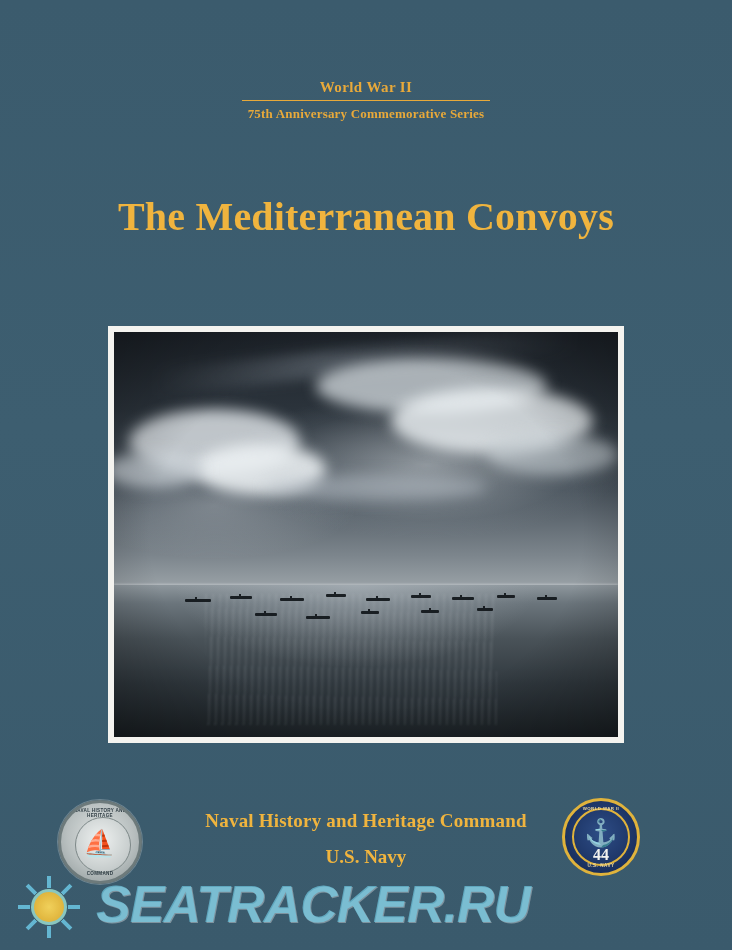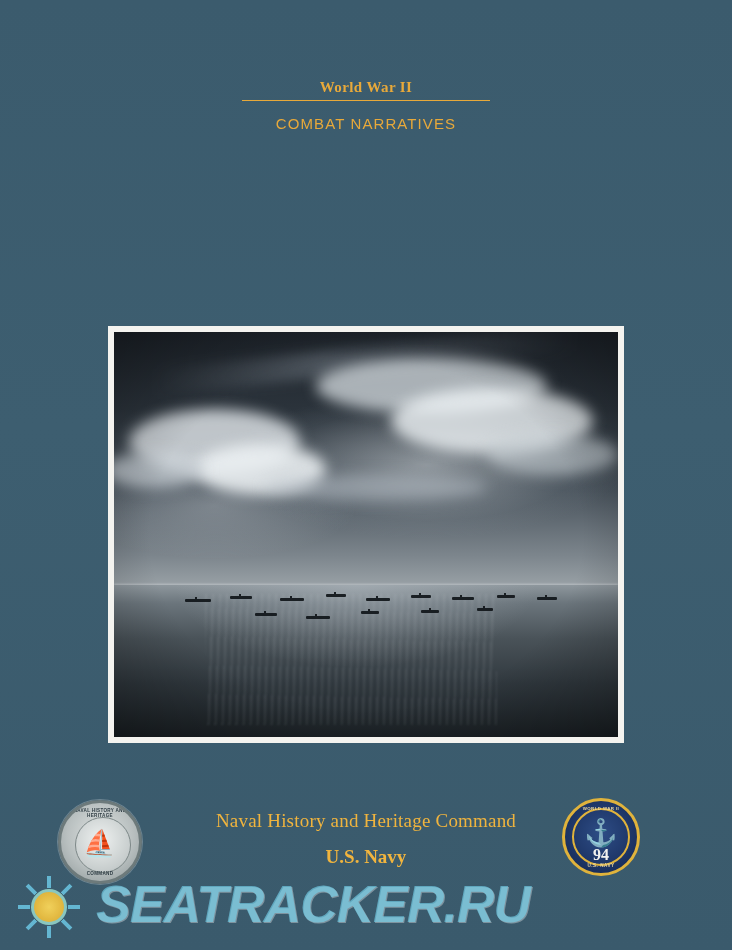--- a/index.html
+++ b/index.html
@@ -195,21 +195,21 @@
   
   .footer-text {
     position: absolute;
     left: 0;
     top: 810px;
     width: 732px;
     text-align: center;
   }
   .org {
     font-family: "Liberation Serif", serif;
-    font-weight: normal;
+    font-weight: bold;
     font-size: 19px;
     color: #f0b43e;
     letter-spacing: .2px;
   }
   .branch {
     margin-top: 14px;
     font-family: "Liberation Serif", serif;
     font-weight: bold;
     font-size: 19px;
     color: #f0b43e;
@@ -358,23 +358,24 @@
   }
 </style>
 </head>
 <body>
 
 <div class="cover">
 
   <div class="header">
     <div class="series-title">World War II</div>
     <div class="rule"></div>
-    <div class="series-kind">COMBAT NARRATIVES</div>
-  </div>
-
+    <div class="series-sub">75th Anniversary Commemorative Series</div>
+  </div>
+
+  <div class="main-title">The Mediterranean Convoys</div>
 
   <div class="photo-frame">
     <div class="photo">
       <div class="sky">
         <div class="streak"></div>
         <div class="cloud c4"></div>
         <div class="cloud c5"></div>
         <div class="cloud c6"></div>
         <div class="cloud c1"></div>
         <div class="cloud c2"></div>
@@ -414,21 +415,21 @@
     <div class="curve-label curve-top">NAVAL HISTORY AND HERITAGE</div>
     <div class="inner"></div>
     <div class="shipglyph">⛵</div>
     <div class="curve-label curve-bottom">COMMAND</div>
   </div>
 
   <div class="seal seal-right">
     <div class="gold-ring"></div>
     <div class="top-text">WORLD WAR II</div>
     <div class="anchor">⚓</div>
-    <div class="num75">94</div>
+    <div class="num75">44</div>
     <div class="bottom-text">U.S. NAVY</div>
   </div>
 
 </div>
 
 <div class="watermark">
   <div class="wm-sun">
     <div class="ray" style="transform:rotate(0deg);"></div>
     <div class="ray" style="transform:rotate(45deg);"></div>
     <div class="ray" style="transform:rotate(90deg);"></div>

